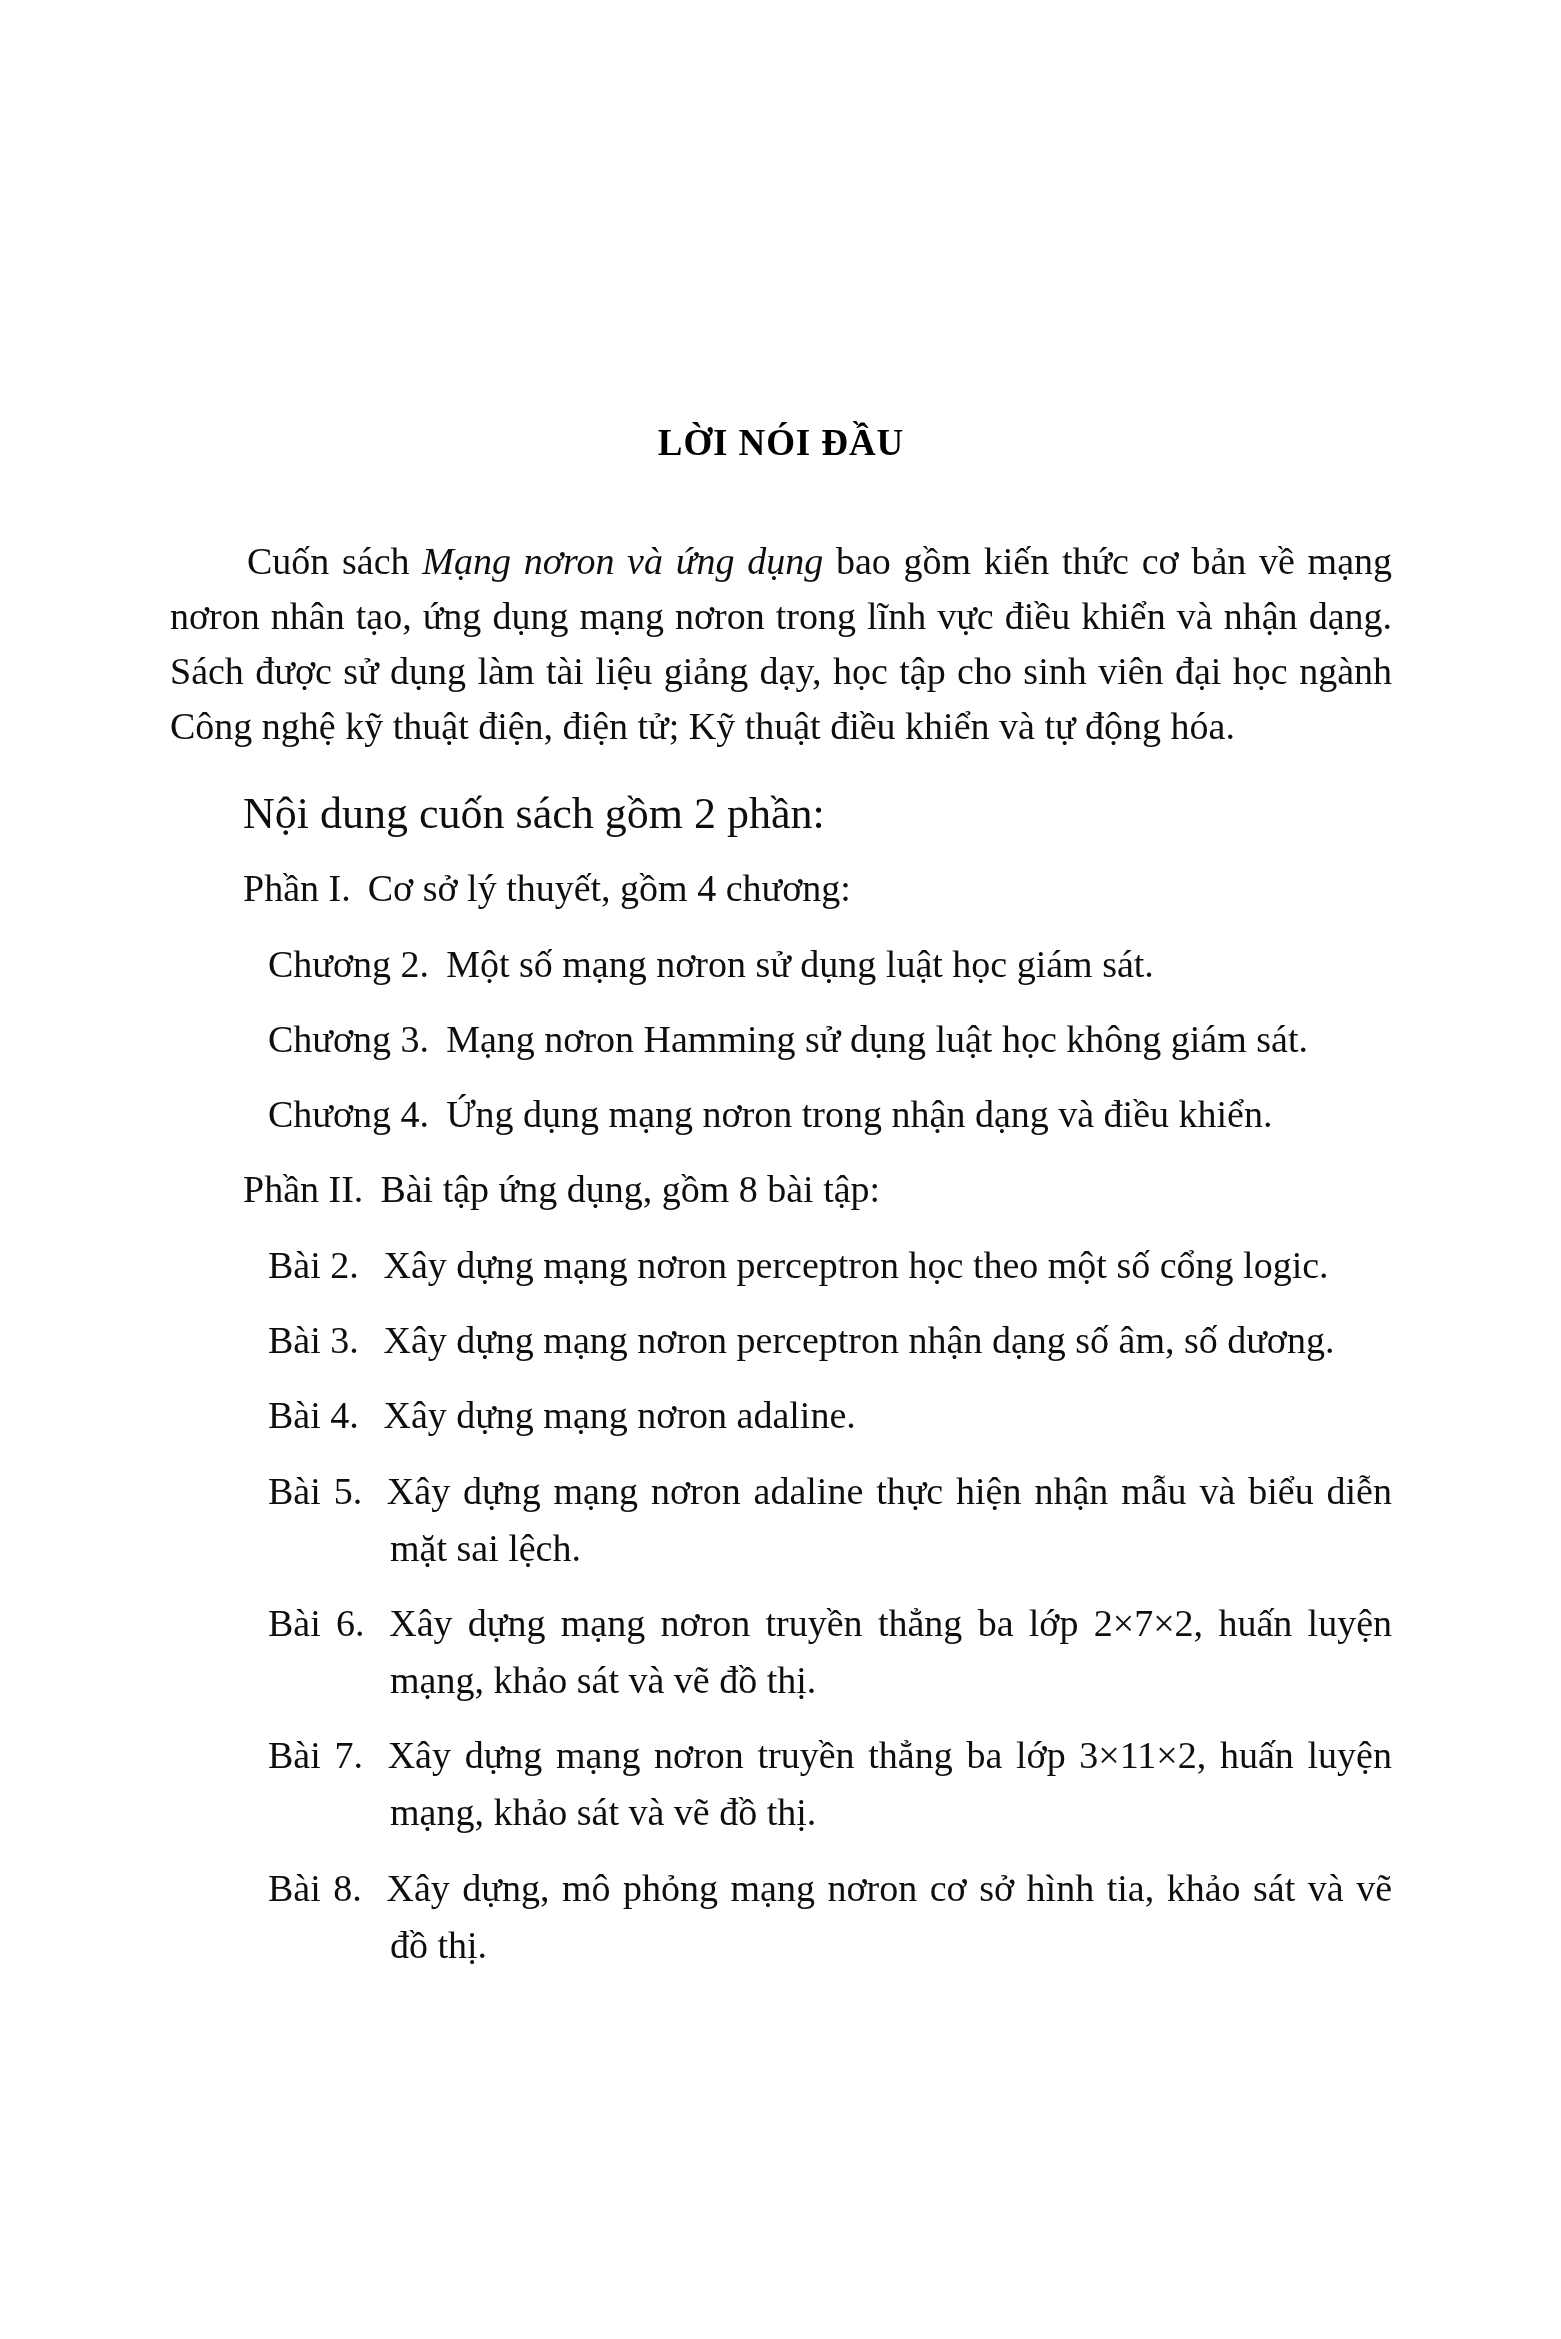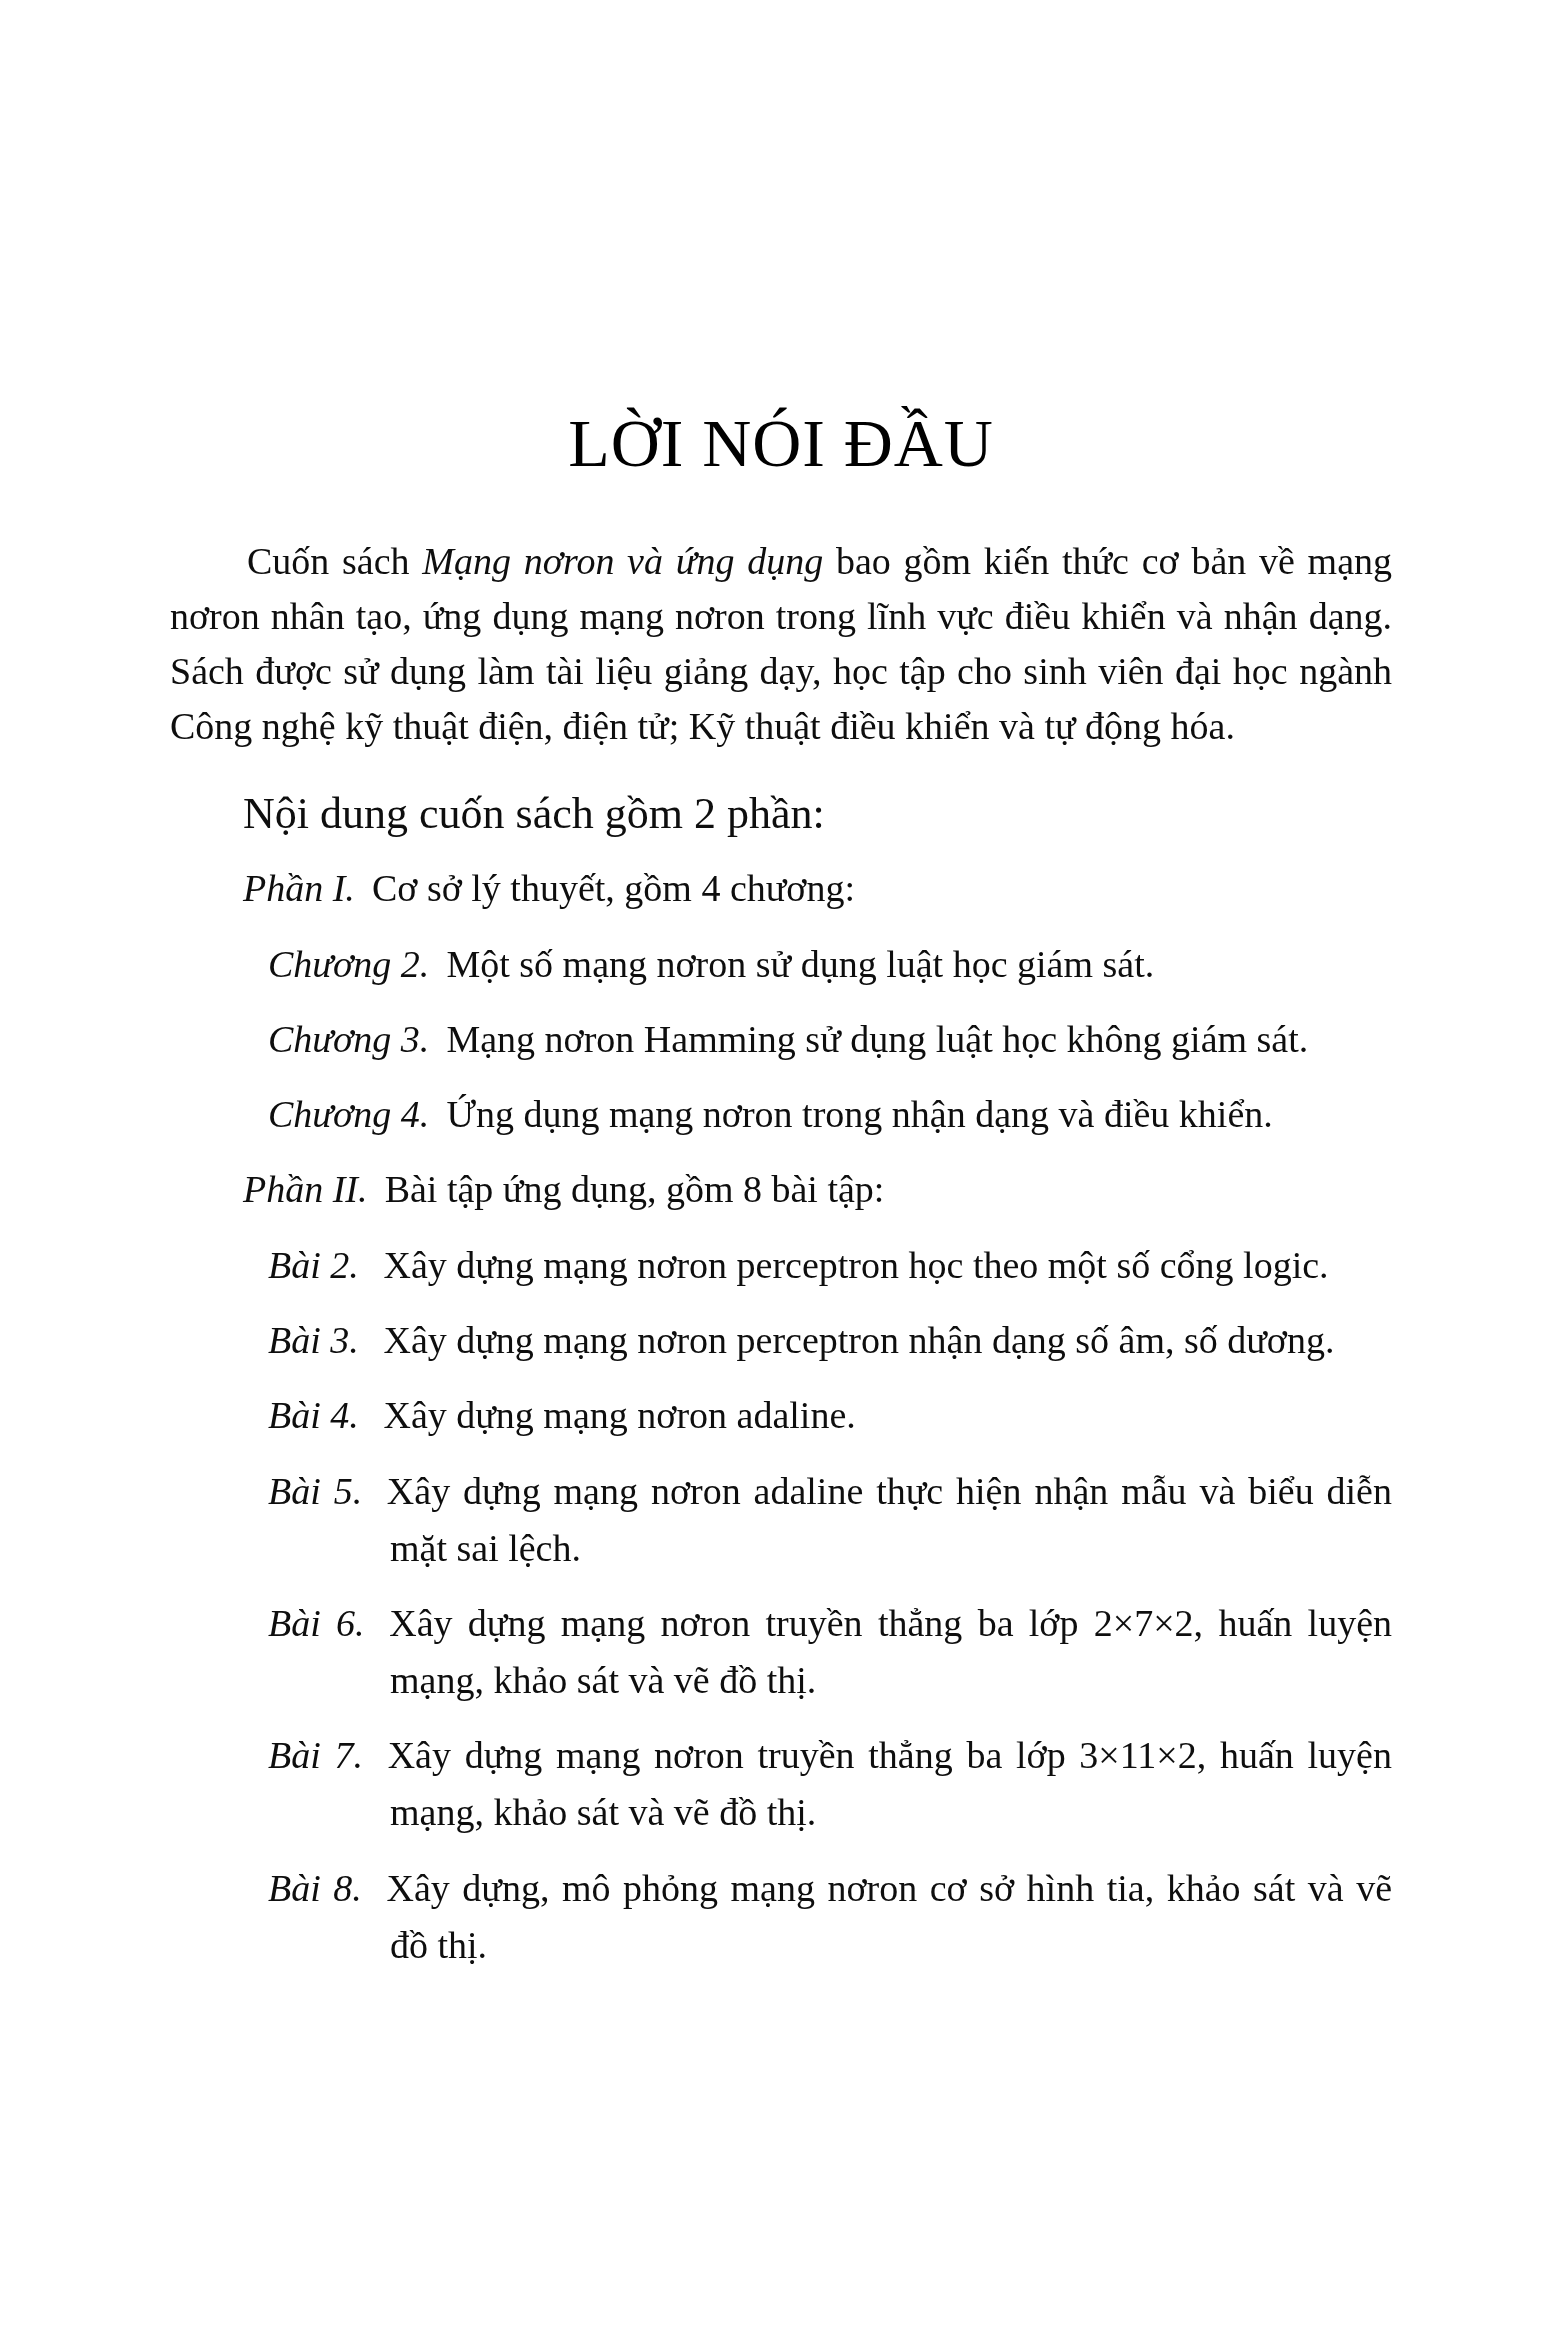--- a/index.html
+++ b/index.html
@@ -14,23 +14,23 @@
   .page {
     box-sizing: border-box;
     width: 1562px;
     height: 2339px;
     padding: 0 170px;
   }
   .doc-title {
     margin: 0;
     padding-top: 409px;
     text-align: center;
-    font-size: 68px;
+    font-size: 37px;
     line-height: 68px;
-    font-weight: normal;
+    font-weight: bold;
     letter-spacing: 0.9px;
     color: #000;
   }
   .intro {
     margin: 57px 0 12px 0;
     font-size: 38px;
     line-height: 55px;
     text-align: justify;
     text-indent: 77px;
   }
@@ -49,21 +49,20 @@
   }
   .item.part {
     margin-left: 73px;
   }
   .item.chapter, .item.exercise {
     margin-left: 98px;
     padding-left: 122px;
     text-indent: -122px;
   }
   .toc-label {
-    font-style: italic;
     margin-right: 0.45em;
   }
   .item.exercise .toc-label { margin-right: 0.65em; }
 </style>
 </head>
 <body>
 
 <div class="page">
 
   <h1 class="doc-title">LỜI NÓI ĐẦU</h1>

